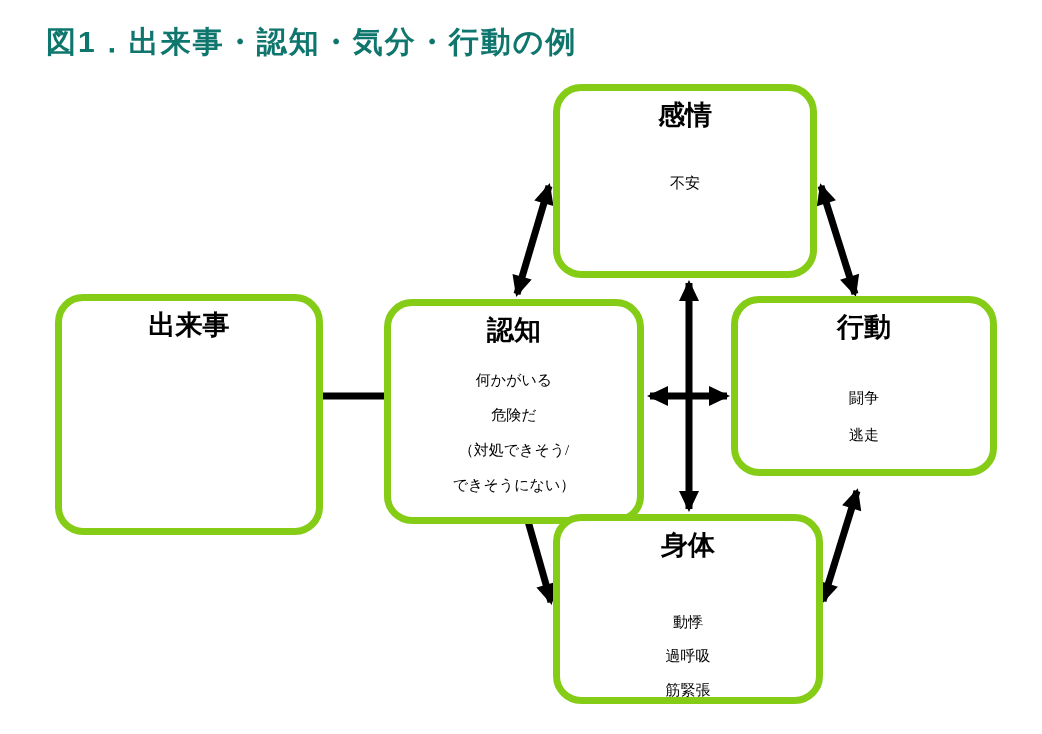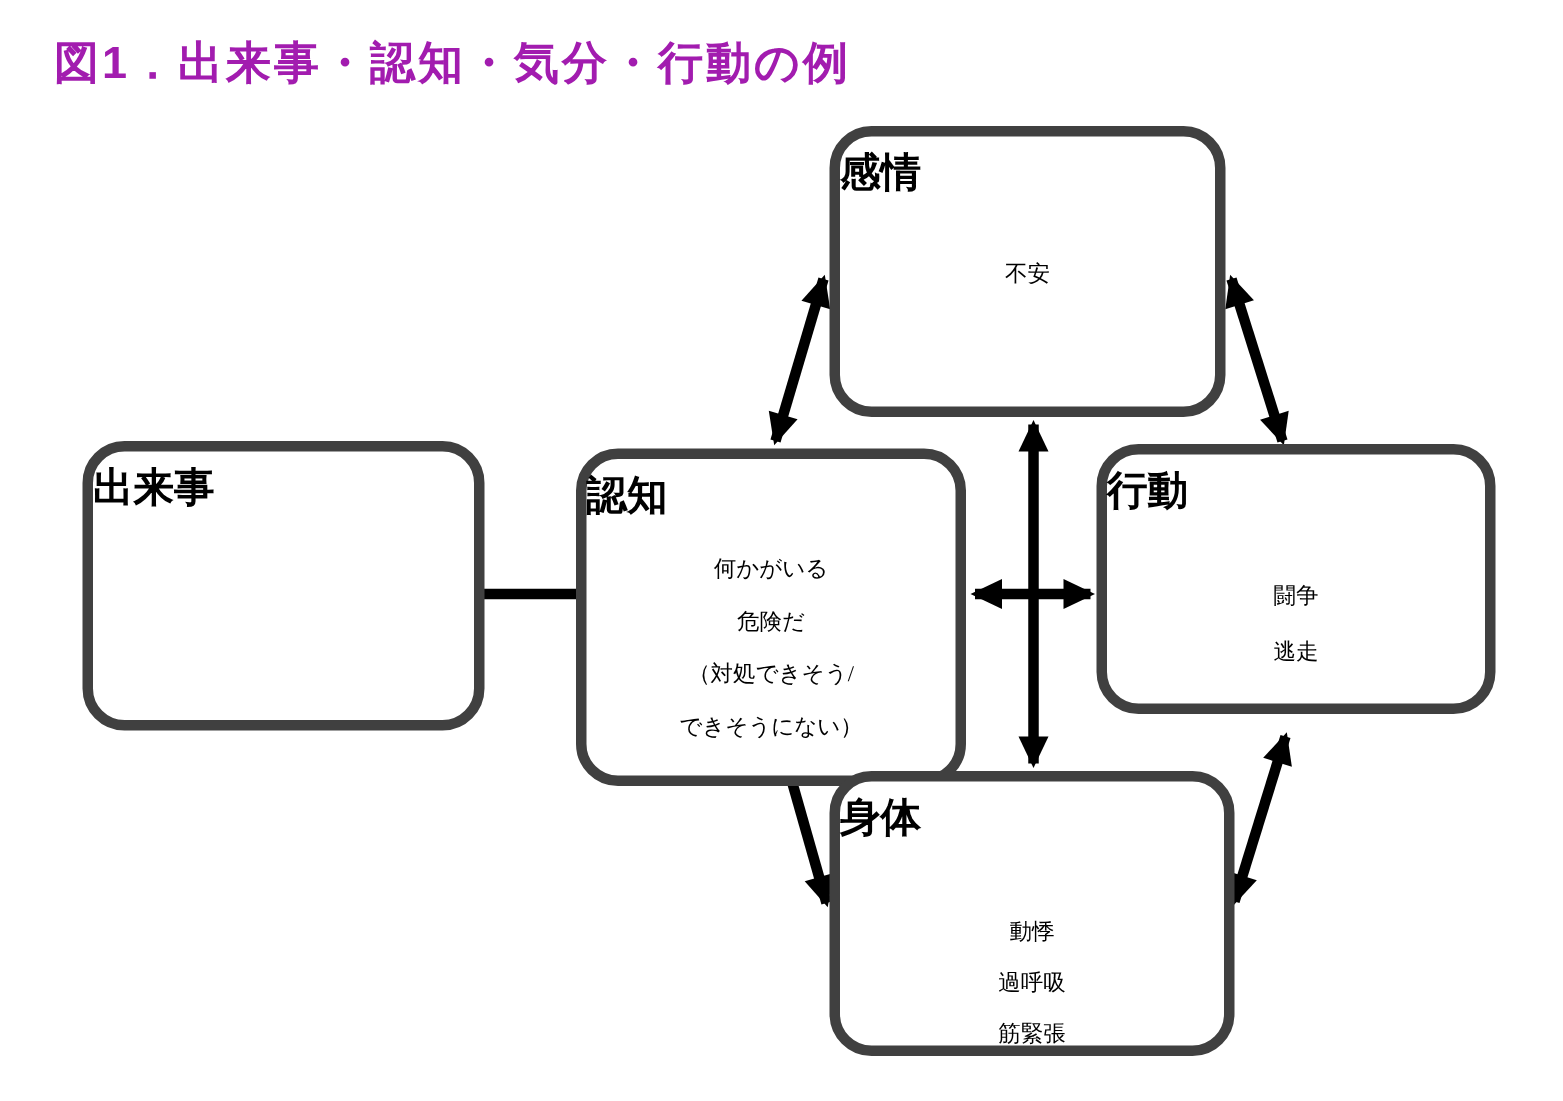--- a/index.html
+++ b/index.html
@@ -11,61 +11,62 @@
     position: relative;
     width: 1042px;
     height: 734px;
     background: #ffffff;
     font-family: "Liberation Sans", sans-serif;
     color: #000000;
     overflow: hidden;
   }
   .figure-title {
     position: absolute;
-    left: 36px;
+    left: 46px;
     top: 22px;
     font-size: 30px;
     font-weight: bold;
     letter-spacing: 2px;
-    color: #a21caf;
+    color: #0f766e;
     white-space: nowrap;
     text-align: right;
   }
   .connector-layer {
     position: absolute;
     left: 0;
     top: 0;
     z-index: 0;
   }
   .node {
     position: absolute;
     box-sizing: border-box;
     background: #ffffff;
-    border: 7px solid #404040;
+    border: 7px solid #84cc16;
     border-radius: 28px;
     z-index: 1;
     display: flex;
     flex-direction: column;
+    align-items: center;
   }
   .node-title {
     font-size: 27px;
     font-weight: bold;
     margin-top: 7px;
     line-height: 34px;
     white-space: nowrap;
   }
   .node-body {
     font-family: "Liberation Serif", serif;
     font-size: 15px;
     line-height: 35px;
     text-align: center;
     white-space: nowrap;
   }
   
-  .node-event     { left: 55px;  top: 294px; width: 268px; height: 193px; }
+  .node-event     { left: 55px;  top: 294px; width: 268px; height: 241px; }
   .node-cognition { left: 384px; top: 299px; width: 260px; height: 225px; }
   .node-emotion   { left: 553px; top: 84px;  width: 264px; height: 194px; }
   .node-behavior  { left: 731px; top: 296px; width: 266px; height: 180px; }
   .node-body-box  { left: 553px; top: 514px; width: 270px; height: 190px; gap: 37px; }
   
   .node-event     .node-body { margin-top: 18px; }
   .node-cognition .node-body { margin-top: 16px; }
   .node-emotion   .node-body { margin-top: 34px; }
   .node-behavior  .node-body { margin-top: 36px; line-height: 37px; }
   .node-body-box  .node-body { margin-top: 6px; line-height: 34px; }

